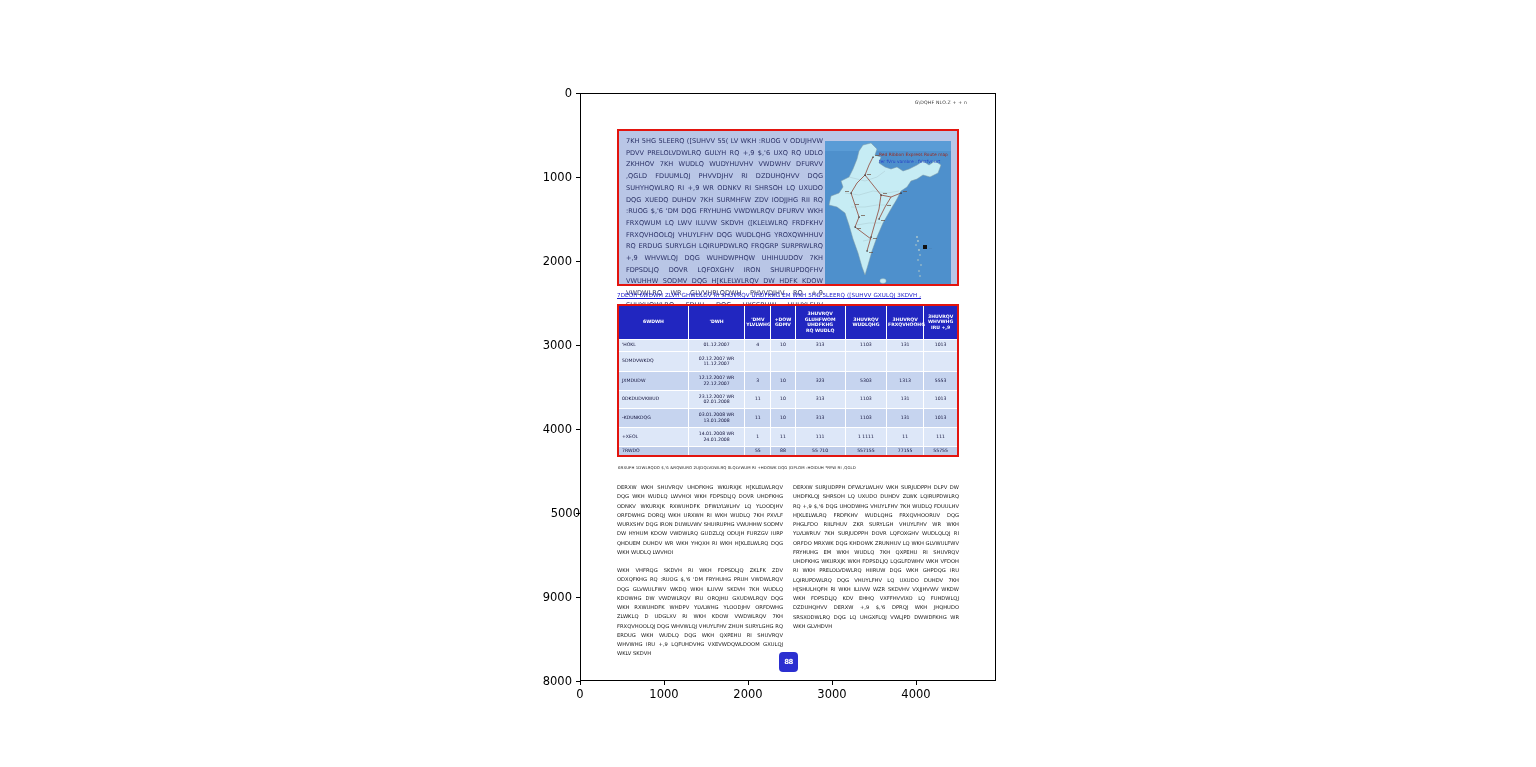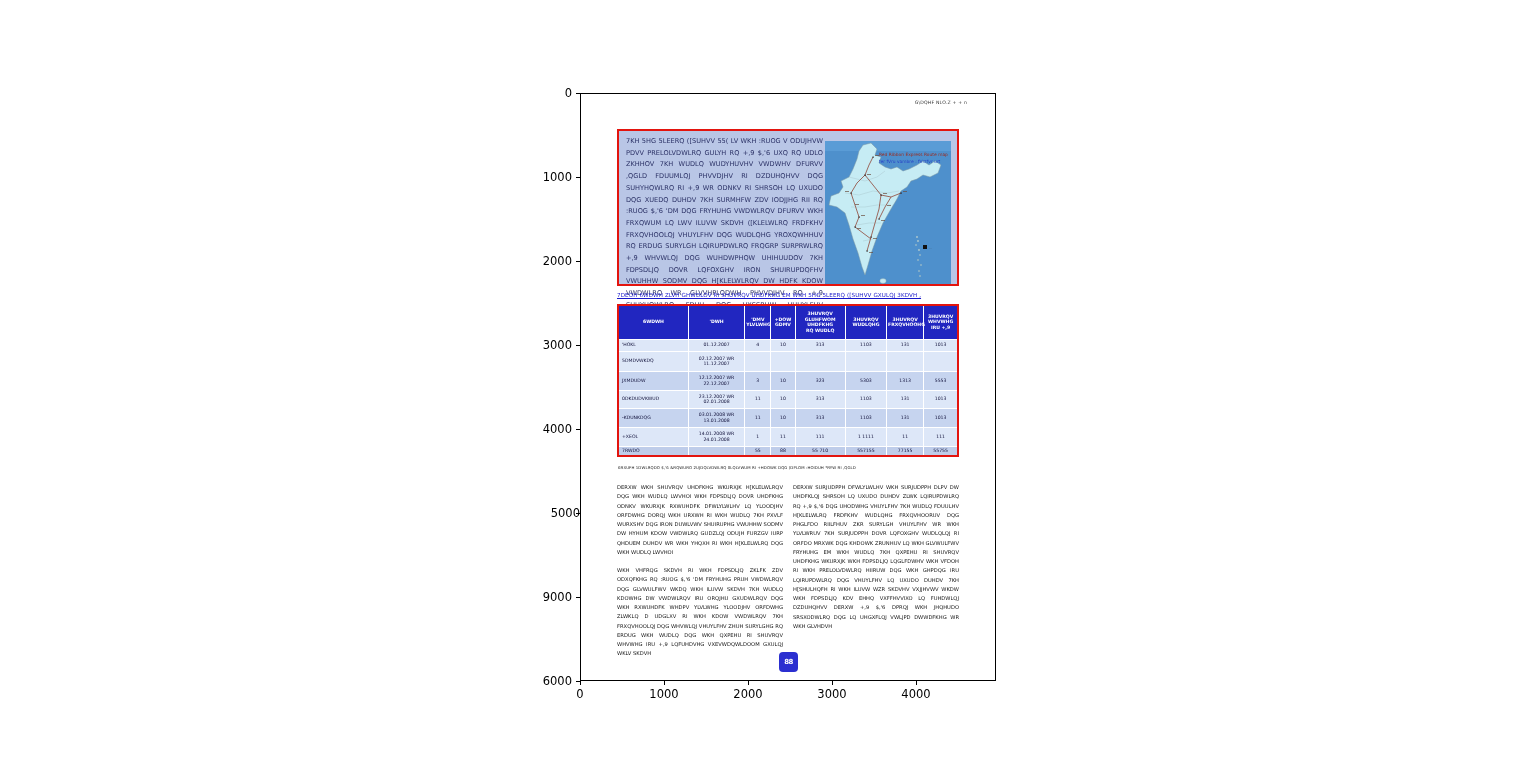--- a/index.html
+++ b/index.html
@@ -55,21 +55,21 @@
   <div class="ymark" style="left:576px;top:513px"></div>
   <div class="ymark" style="left:576px;top:597px"></div>
   <div class="ymark" style="left:576px;top:681px"></div>
   <div class="ticklab ytl" style="left:532px;top:87px">0</div>
   <div class="ticklab ytl" style="left:532px;top:171px">1000</div>
   <div class="ticklab ytl" style="left:532px;top:255px">2000</div>
   <div class="ticklab ytl" style="left:532px;top:339px">3000</div>
   <div class="ticklab ytl" style="left:532px;top:423px">4000</div>
   <div class="ticklab ytl" style="left:540px;top:507px">5000</div>
   <div class="ticklab ytl" style="left:532px;top:591px">9000</div>
-  <div class="ticklab ytl" style="left:532px;top:675px">6000</div>
+  <div class="ticklab ytl" style="left:532px;top:675px">8000</div>
 
   <div class="xmark" style="left:580px;top:681px"></div>
   <div class="xmark" style="left:664px;top:681px"></div>
   <div class="xmark" style="left:748px;top:681px"></div>
   <div class="xmark" style="left:832px;top:681px"></div>
   <div class="xmark" style="left:916px;top:681px"></div>
   <div class="ticklab xtl" style="left:558px;top:688px">0</div>
   <div class="ticklab xtl" style="left:642px;top:688px">1000</div>
   <div class="ticklab xtl" style="left:726px;top:688px">2000</div>
   <div class="ticklab xtl" style="left:810px;top:688px">3000</div>

